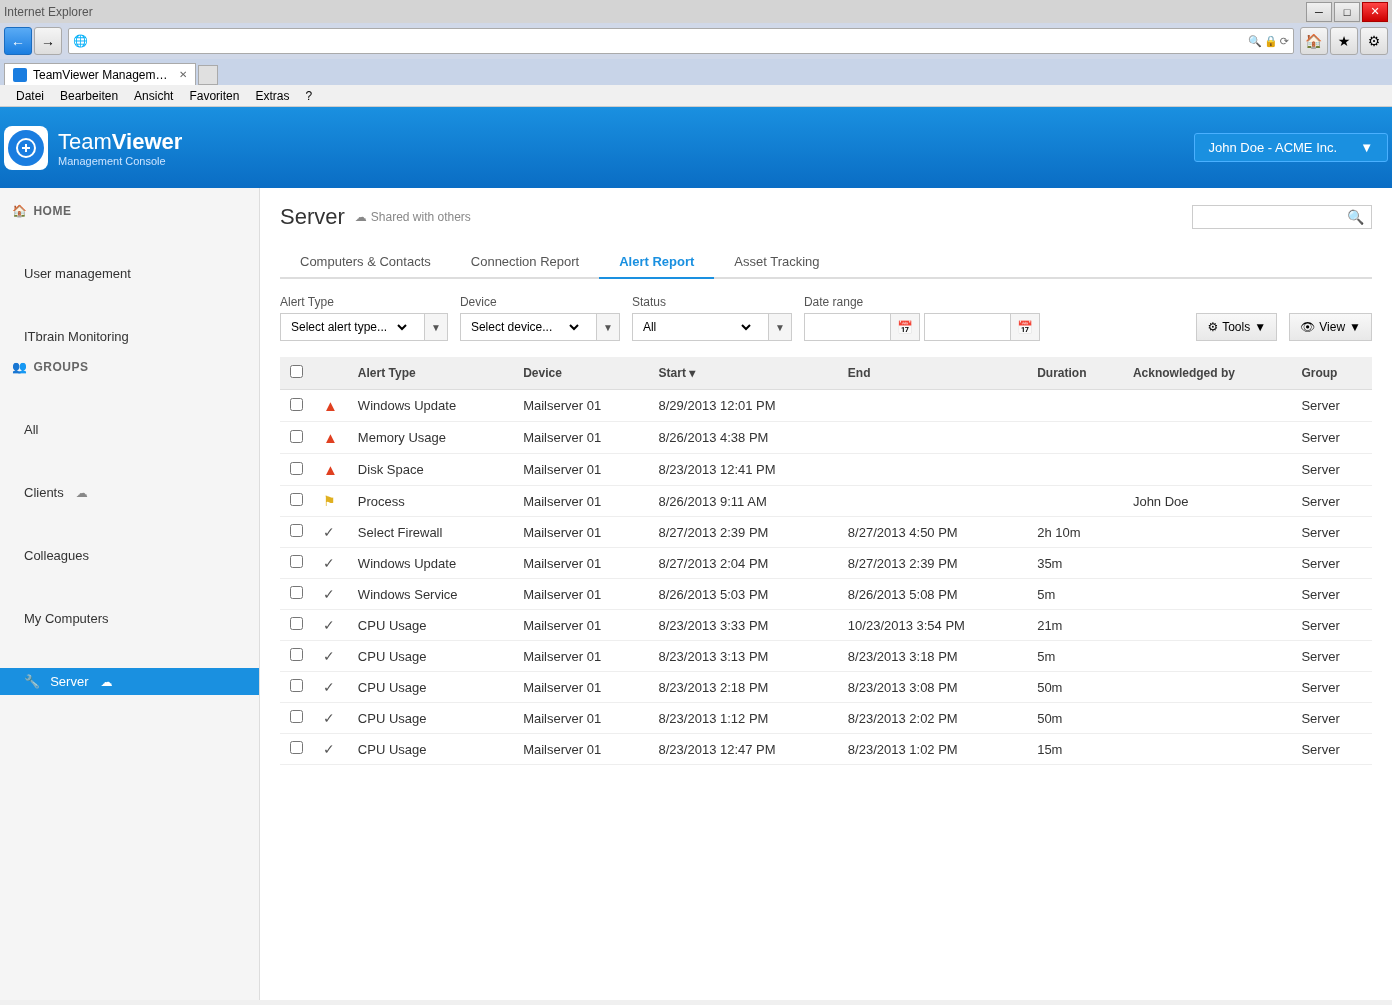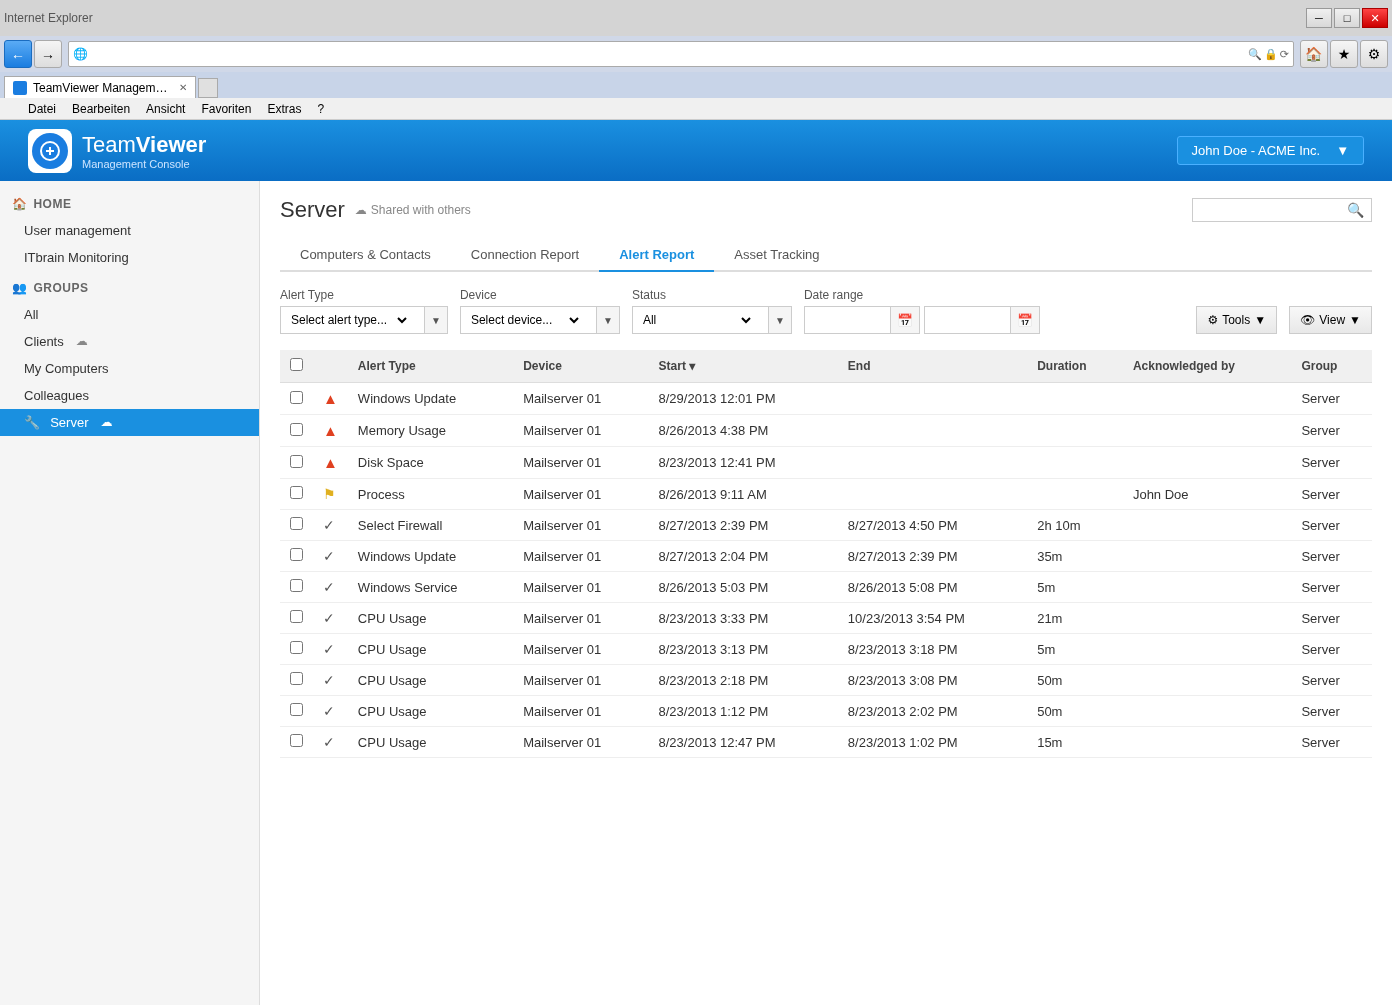--- a/index.html
+++ b/index.html
@@ -1,49 +1,49 @@
 <!DOCTYPE html>
 <html><head>
   <meta charset="utf-8">
   <style>
     * { box-sizing: border-box; margin: 0; padding: 0; }
     body { font-family: 'Segoe UI', Arial, sans-serif; font-size: 13px; background: #f0f0f0; overflow: hidden; width: 1392px; height: 1005px; }
-    .title-bar { background: #d4d4d4; display: flex; align-items: center; justify-content: space-between; height: 36px; padding: 0 4px; }
+    .title-bar { background: #d4d4d4; display: flex; align-items: center; justify-content: space-between; height: 23px; padding: 0 4px; }
     .title-bar-buttons { display: flex; gap: 2px; }
     .title-bar-btn { width: 26px; height: 20px; border: 1px solid #999; background: linear-gradient(to bottom, #f0f0f0, #d8d8d8); font-size: 11px; display: flex; align-items: center; justify-content: center; cursor: pointer; }
     .title-bar-btn.close { background: linear-gradient(to bottom, #f44, #c00); color: white; border-color: #a00; }
     .nav-bar { display: flex; align-items: center; height: 36px; padding: 2px 4px; gap: 2px; background: #d0d8e8; }
     .nav-btn { width: 28px; height: 28px; border: 1px solid #aaa; background: linear-gradient(to bottom, #f5f5f5, #ddd); display: flex; align-items: center; justify-content: center; cursor: pointer; font-size: 14px; border-radius: 3px; }
     .nav-btn.back { background: linear-gradient(to bottom, #5aabf5, #1a7de0); color: white; border-color: #1a6cc0; }
     .address-bar { flex: 1; display: flex; align-items: center; background: white; border: 1px solid #aaa; height: 26px; padding: 0 4px; margin: 0 4px; border-radius: 2px; }
     .address-bar input { border: none; outline: none; flex: 1; font-size: 12px; }
     .address-icons { display: flex; gap: 2px; color: #666; font-size: 11px; }
     .tab-bar { display: flex; align-items: flex-end; height: 26px; padding: 0 4px; background: #c8d4e8; }
     .browser-tab { display: flex; align-items: center; background: white; border: 1px solid #aaa; border-bottom: none; padding: 3px 8px; gap: 6px; height: 22px; font-size: 12px; min-width: 180px; }
     .browser-tab .tab-icon { width: 14px; height: 14px; background: #1a7de0; border-radius: 2px; display: flex; align-items: center; justify-content: center; }
     .tab-close { color: #666; cursor: pointer; font-size: 10px; margin-left: auto; }
     .browser-tab-empty { width: 20px; height: 20px; border: 1px solid #aaa; background: #e0e0e0; margin-left: 2px; }
-    .menu-bar { height: 22px; background: #f0f0f0; display: flex; align-items: center; padding: 0 20px; border-bottom: 1px solid #ccc; }
+    .menu-bar { height: 22px; background: #f0f0f0; display: flex; align-items: center; padding: 0 8px; border-bottom: 1px solid #ccc; }
     .menu-item { padding: 2px 8px; font-size: 12px; cursor: pointer; }
 
     
     .app-container { display: flex; flex-direction: column; height: calc(1005px - 28px - 36px - 26px - 22px); }
-    .app-header { background: linear-gradient(to bottom, #1a90e0, #0a6dc4); height: 61px; display: flex; align-items: center; padding: 0 28px; justify-content: space-between; }
+    .app-header { background: linear-gradient(to bottom, #1a90e0, #0a6dc4); height: 81px; display: flex; align-items: center; padding: 0 4px; justify-content: space-between; }
     .app-logo { display: flex; align-items: center; gap: 10px; }
     .logo-icon { width: 44px; height: 44px; background: white; border-radius: 8px; display: flex; align-items: center; justify-content: center; }
-    .user-btn { background: #1a90e0; border: 1px solid #4ab0ff; color: white; padding: 6px 14px; font-size: 13px; cursor: pointer; display: flex; align-items: flex-end; gap: 16px; border-radius: 3px; }
+    .user-btn { background: #1a90e0; border: 1px solid #4ab0ff; color: white; padding: 6px 14px; font-size: 13px; cursor: pointer; display: flex; align-items: flex-end; gap: 23px; border-radius: 3px; }
 
     
     .main-content { display: flex; flex: 1; overflow: hidden; }
 
     
     .sidebar { width: 260px; background: #f5f5f5; border-right: 1px solid #ddd; padding: 10px 0; overflow-y: auto; flex-shrink: 0; }
     .sidebar-section { margin-bottom: 4px; }
     .sidebar-section-title { display: flex; align-items: center; gap: 6px; padding: 6px 12px; font-size: 12px; font-weight: 600; color: #666; text-transform: uppercase; letter-spacing: 0.5px; }
-    .sidebar-item { display: flex; gap: 8px; padding: 6px 16px 6px 24px; cursor: pointer; font-size: 13px; color: #333; }
+    .sidebar-item { display: flex; align-items: center; gap: 8px; padding: 6px 16px 6px 24px; cursor: pointer; font-size: 13px; color: #333; margin-top: 36px; }
     .sidebar-item.active { background: #1a90e0; color: white; }
 
     
     .content-area { flex: 1; padding: 16px 20px; background: white; overflow-y: auto; }
     .page-header { display: flex; align-items: center; gap: 10px; margin-bottom: 16px; }
     .page-title { font-size: 22px; font-weight: 300; color: #333; }
     .shared-badge { display: flex; align-items: center; gap: 4px; font-size: 12px; color: #888; }
     .search-box { margin-left: auto; display: flex; align-items: center; border: 1px solid #ccc; background: white; padding: 3px 6px; width: 180px; }
     .search-box input { border: none; outline: none; width: 100%; font-size: 12px; }
     .search-btn { color: #666; cursor: pointer; font-size: 14px; }
@@ -167,24 +167,24 @@
           <span>GROUPS</span>
         </div>
         <div class="sidebar-item">
           <span>All</span>
         </div>
         <div class="sidebar-item">
           <span>Clients</span>
           <span style="color:#888; margin-left:4px; font-size:12px;">☁</span>
         </div>
         <div class="sidebar-item">
+          <span>Colleagues</span>
+        </div>
+        <div class="sidebar-item">
           <span>My Computers</span>
-        </div>
-        <div class="sidebar-item">
-          <span>Colleagues</span>
         </div>
         <div class="sidebar-item active">
           <span style="margin-right:2px;">🔧</span>
           <span>Server</span>
           <span style="margin-left:4px; font-size:12px;">☁</span>
         </div>
       </div>
     </div>
 
     <div class="content-area">

